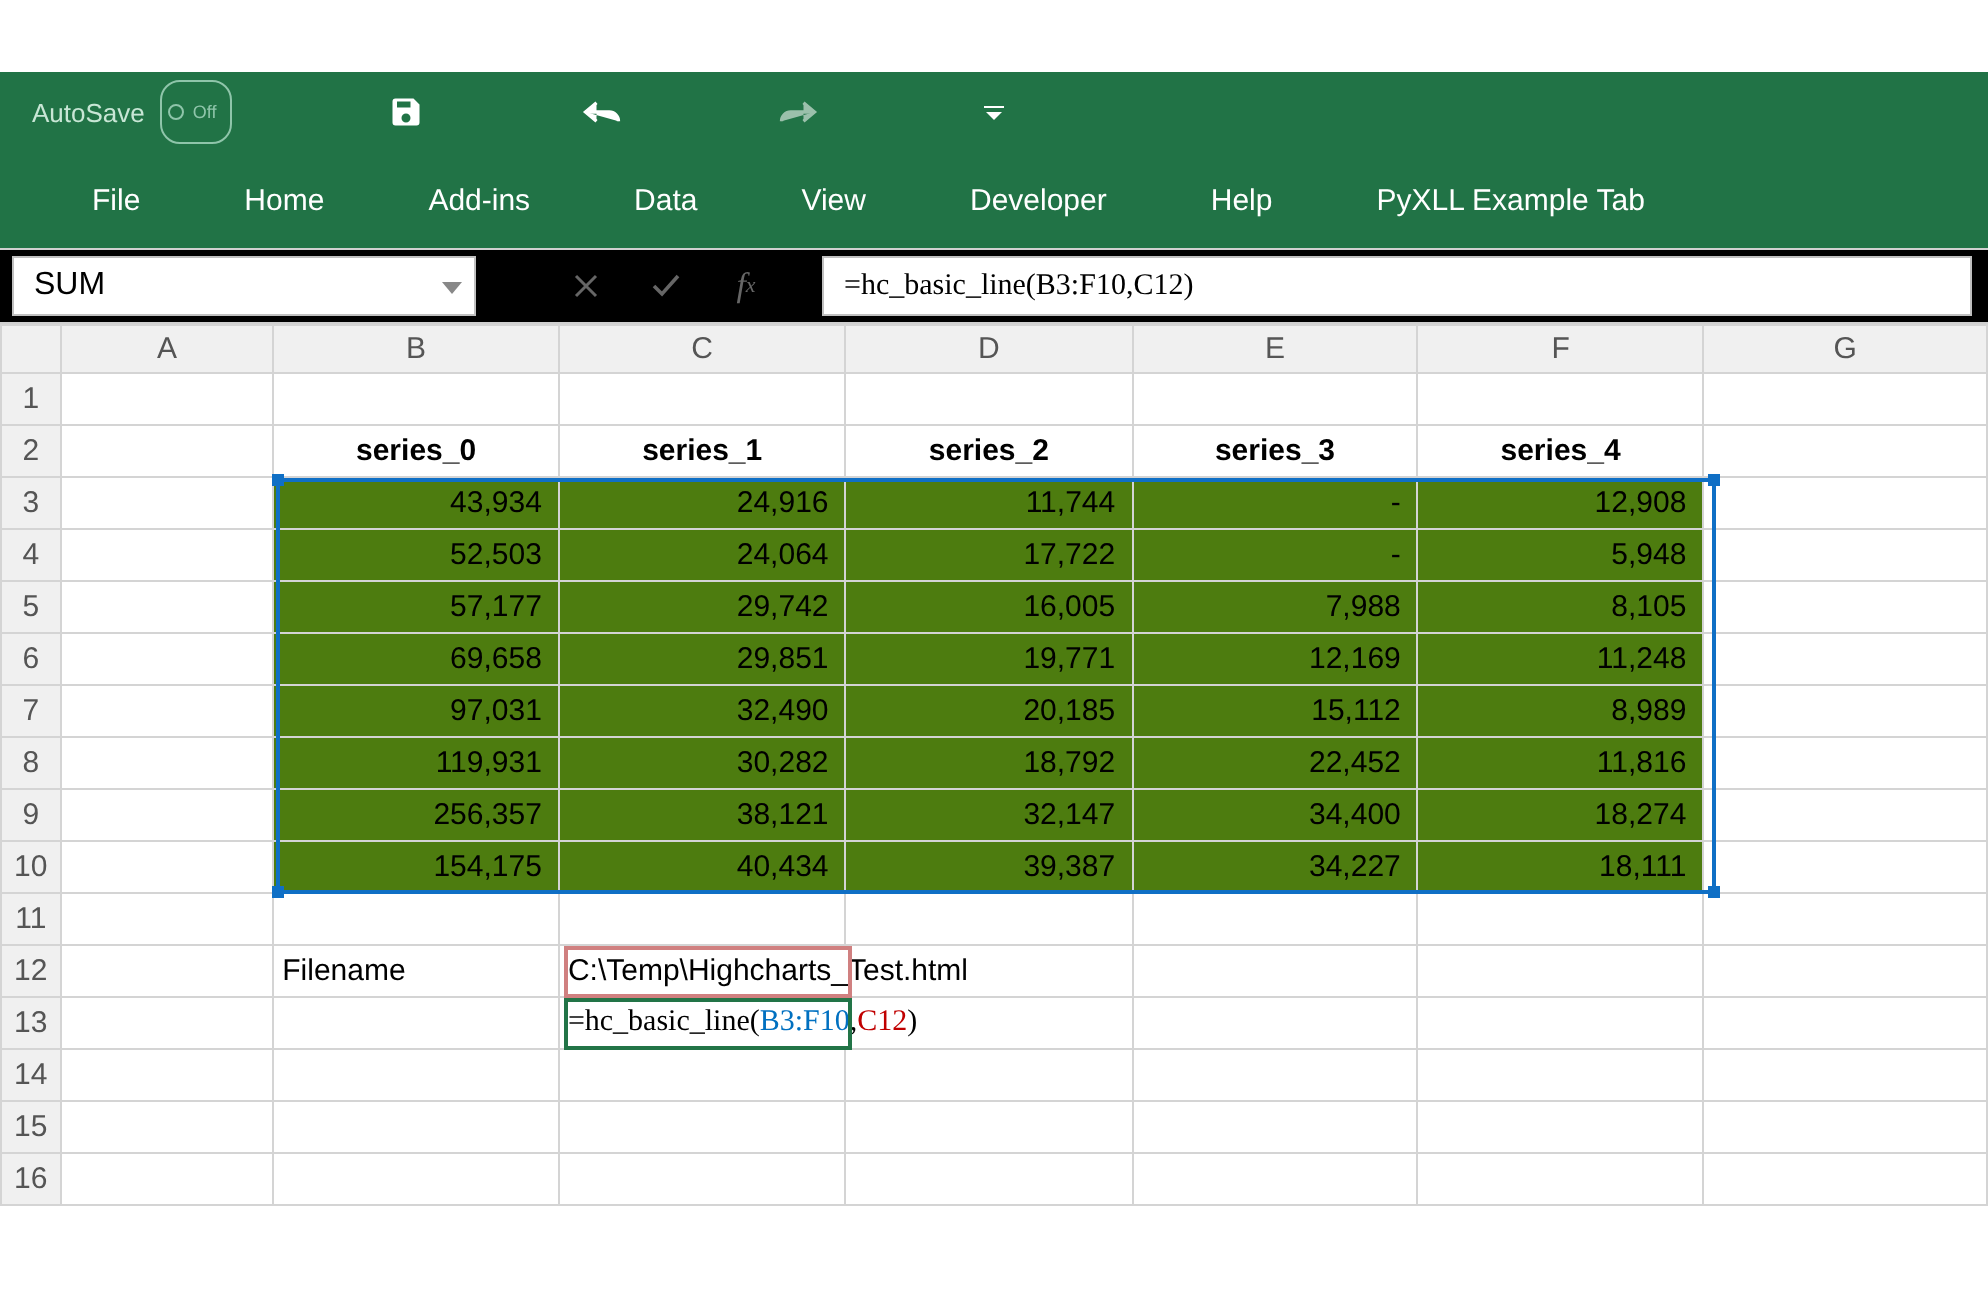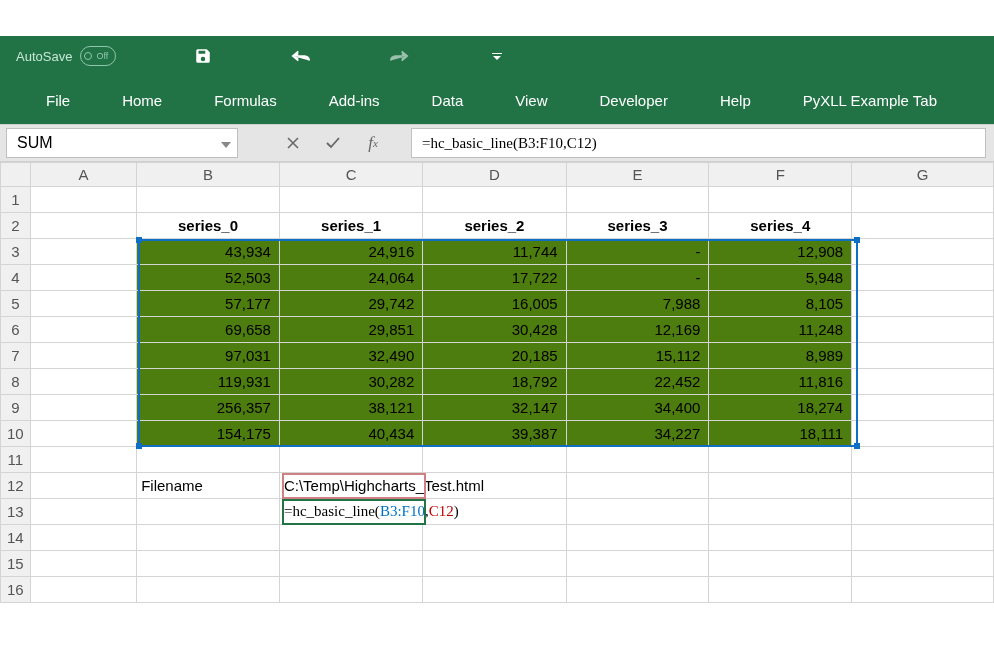--- a/index.html
+++ b/index.html
@@ -1,30 +1,30 @@
 <!DOCTYPE html>
 <html><head>
   <meta charset="utf-8">
   <style>
     * { margin: 0; padding: 0; box-sizing: border-box; }
     body { font-family: "Segoe UI", Arial, sans-serif; width: 994px; height: 646px; overflow: hidden; background: #fff; }
     
     .ribbon-top { background: #217346; height: 40px; display: flex; align-items: center; padding: 0 16px; gap: 28px; margin-top: 36px; }
     .autosave { display: flex; align-items: center; gap: 8px; color: #c8e6d5; font-size: 13px; }
-    .toggle { width: 36px; height: 20px; border: 1px solid #8fc5aa; border-radius: 10px; display: flex; align-items: center; padding: 0 3px; position: relative; }
+    .toggle { width: 36px; height: 32px; border: 1px solid #8fc5aa; border-radius: 10px; display: flex; align-items: center; padding: 0 3px; position: relative; }
     .toggle-circle { width: 8px; height: 8px; border-radius: 50%; border: 1px solid #8fc5aa; }
     .toggle-label { font-size: 9px; color: #8fc5aa; margin-left: 4px; }
     .qat-icon { color: #fff; display: flex; align-items: center; justify-content: center; width: 22px; height: 22px; cursor: pointer; }
     .qat-icon svg { fill: #fff; }
     .qat-spacer { width: 20px; }
     
     .ribbon-tabs { background: #217346; height: 48px; display: flex; align-items: center; padding: 0 20px; gap: 0; }
     .ribbon-tab { color: #ffffff; font-size: 15px; padding: 10px 26px; cursor: pointer; }
     
-    .formula-bar-row { background: #e5e5e5; height: 38px; display: flex; align-items: center; border-top: 1px solid #d0d0d0; border-bottom: 1px solid #d0d0d0; gap: 12px; }
+    .formula-bar-row { background: #000000; height: 38px; display: flex; align-items: center; border-top: 1px solid #d0d0d0; border-bottom: 1px solid #d0d0d0; gap: 12px; }
     .name-box { width: 232px; height: 30px; border: 1px solid #c0c0c0; margin-left: 6px; display: flex; align-items: center; padding: 0 10px; font-size: 16px; position: relative; background: #fff; }
     .name-box-dd { position: absolute; right: 6px; color: #666; }
     .fb-sep { height: 28px; width: 1px; background: transparent; margin-left: 10px; }
     .fb-icons { display: flex; align-items: center; gap: 0; }
     .fb-icon { width: 40px; height: 30px; display: flex; align-items: center; justify-content: center; color: #666; cursor: pointer; font-size: 16px; }
     .fb-icon.fx { font-style: italic; font-family: "Times New Roman", serif; font-size: 17px; }
     .formula-input-wrap { flex: 1; height: 30px; border: 1px solid #c0c0c0; margin: 0 8px 0 6px; display: flex; align-items: center; padding: 0 10px; background: #fff; }
     .formula-input { border: none; outline: none; width: 100%; font-size: 15px; font-family: "Segoe UI"; }
     
     .sheet-area { position: relative; background: #fff; }
@@ -83,21 +83,20 @@
   <div class="qat-spacer"></div>
   <div class="qat-icon" style="font-size:10px;flex-direction:column;gap:2px;">
     <div style="width:10px;height:1px;background:#fff;"></div>
     <div style="width:0;height:0;border-left:4px solid transparent;border-right:4px solid transparent;border-top:4px solid #fff;"></div>
   </div>
 </div>
 
 <div class="ribbon-tabs">
   <div class="ribbon-tab">File</div>
   <div class="ribbon-tab">Home</div>
-  <div class="ribbon-tab">Formulas</div>
   <div class="ribbon-tab">Add-ins</div>
   <div class="ribbon-tab">Data</div>
   <div class="ribbon-tab">View</div>
   <div class="ribbon-tab">Developer</div>
   <div class="ribbon-tab">Help</div>
   <div class="ribbon-tab">PyXLL Example Tab</div>
 </div>
 
 <div class="formula-bar-row">
   <div class="name-box">
@@ -198,21 +197,21 @@
           <td class="num sel-blue">16,005</td>
           <td class="num sel-blue">7,988</td>
           <td class="num sel-blue">8,105</td>
           <td></td>
         </tr>
     <tr>
           <th class="rowhead">6</th>
           <td></td>
           <td class="num sel-blue">69,658</td>
           <td class="num sel-blue">29,851</td>
-          <td class="num sel-blue">30,428</td>
+          <td class="num sel-blue">19,771</td>
           <td class="num sel-blue">12,169</td>
           <td class="num sel-blue">11,248</td>
           <td></td>
         </tr>
     <tr>
           <th class="rowhead">7</th>
           <td></td>
           <td class="num sel-blue">97,031</td>
           <td class="num sel-blue">32,490</td>
           <td class="num sel-blue">20,185</td>

